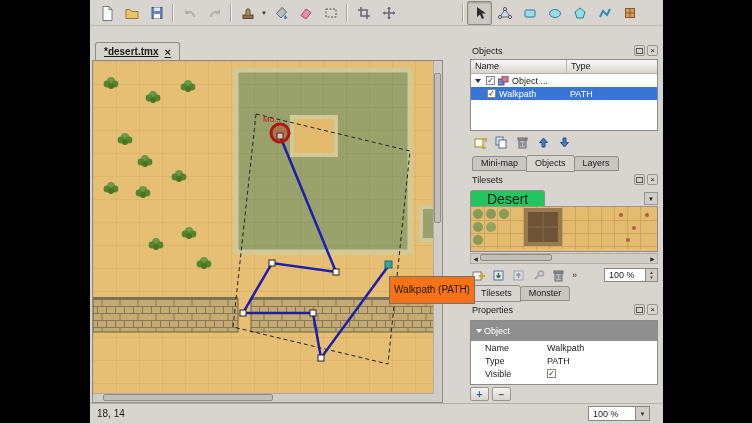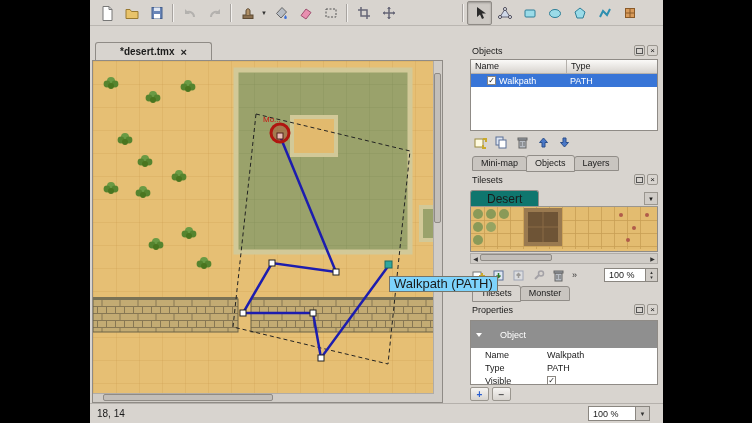--- a/index.html
+++ b/index.html
@@ -21,34 +21,34 @@
   .tbtn.pressed{background:#cdc9c4;border-color:#8f8b86;box-shadow:inset 0 1px 2px rgba(0,0,0,.25);}
   .tsep{width:0;height:18px;border-left:1px solid #a8a4a0;border-right:1px solid #f2f0ee;margin:0 3px;flex:none;}
   .tspacer{width:58px;flex:none;}
   .dd-arrow{font-size:6px;color:#333;width:8px;text-align:center;flex:none;}
   .ico{display:block;}
 
   
   .main{position:absolute;top:41px;left:0;right:0;bottom:20px;display:flex;}
   .left-pane{flex:1;min-width:0;display:flex;flex-direction:column;padding-left:2px;}
   .tabbar{height:19px;display:flex;align-items:flex-end;padding-left:3px;}
-  .doc-tab{display:flex;align-items:center;gap:6px;height:17px;padding:0 24px;background:#d8d4cf;
-           border:1px solid #8f8b86;border-bottom:none;border-radius:3px 3px 0 0;font-weight:bold;}
+  .doc-tab{display:flex;align-items:center;gap:6px;height:17px;padding:0 8px;background:#d8d4cf;
+           border:1px solid #8f8b86;border-bottom:none;border-radius:3px 3px 0 0;font-weight:bold;text-decoration:underline;}
   .tab-close{font-size:11px;font-weight:bold;line-height:10px;color:#222;}
 
   .canvas-wrap{position:relative;flex:1;border:1px solid #8f8b86;background:#e6bf74;overflow:hidden;}
   .map-svg{position:absolute;left:0;top:0;}
   .vscroll{position:absolute;top:0;right:0;bottom:8px;width:8px;background:#d0ccc7;border-left:1px solid #b0aca7;}
   .vthumb{position:absolute;left:0;top:12px;width:7px;height:150px;background:#c2beb9;border:1px solid #8f8b86;border-radius:2px;box-sizing:border-box;}
   .hscroll{position:absolute;left:0;bottom:0;right:8px;height:8px;background:#d0ccc7;border-top:1px solid #b0aca7;}
   .hthumb{position:absolute;left:10px;top:0;height:7px;width:170px;background:#c2beb9;border:1px solid #8f8b86;border-radius:2px;box-sizing:border-box;}
   .scorner{position:absolute;right:0;bottom:0;width:8px;height:8px;background:#d0ccc7;}
 
-  .tooltip{position:absolute;left:299px;top:276px;height:12px;padding:1px 4px;background:#7dd3fc;
-           border:1px solid #74746a;font-size:13px;line-height:12px;z-index:50;white-space:nowrap;}
+  .tooltip{position:absolute;left:299px;top:276px;height:12px;padding:7px 4px;background:#f97316;
+           border:1px solid #74746a;font-size:10px;line-height:12px;z-index:50;white-space:nowrap;}
 
   
   .docks{width:196px;display:flex;flex-direction:column;padding:2px 5px 0 3px;box-sizing:border-box;margin-left:24px;}
   .dock-hdr{display:flex;align-items:center;height:13px;margin:1px 0 2px 0;font-size:9px;}
   .dock-title{flex:1;padding-left:2px;}
   .dock-btn{width:11px;height:11px;border:1px solid #9a968f;background:#d8d4cf;display:flex;
             align-items:center;justify-content:center;font-size:8px;line-height:8px;margin-left:2px;border-radius:2px;box-sizing:border-box;}
   .float-glyph{width:5px;height:4px;border:1px solid #555;}
 
   
@@ -74,21 +74,21 @@
   .mini-btn{width:17px;height:15px;display:flex;align-items:center;justify-content:center;flex:none;}
   .mini-btn.disabled{opacity:.45;}
 
   .dock-tabs{display:flex;height:18px;align-items:center;padding-left:2px;}
   .dtab{height:15px;display:flex;align-items:center;padding:0 8px;font-size:9px;background:#c9c5c0;
         border:1px solid #918d88;border-radius:3px 3px 0 0;margin-right:-1px;box-sizing:border-box;}
   .dtab.active{background:#d8d4cf;height:17px;position:relative;z-index:2;}
 
   
   .ts-tabrow{display:flex;align-items:flex-end;height:16px;margin-top:2px;border-bottom:1px solid #9a968f;}
-  .ts-tab{height:15px;display:flex;align-items:center;padding:0 16px;font-size:12px;background:#0f766e;
+  .ts-tab{height:15px;display:flex;align-items:center;padding:0 16px;font-size:14px;background:#22c55e;
           border:1px solid #918d88;border-bottom:none;border-radius:3px 3px 0 0;}
   .ts-dd{margin-left:auto;width:14px;height:13px;border:1px solid #9a968f;background:#d0ccc7;
          display:flex;align-items:center;justify-content:center;font-size:6px;margin-bottom:1px;box-sizing:border-box;}
   .ts-view{height:44px;border:1px solid #8f8b86;border-top:none;background:#e6bf74;overflow:hidden;}
   .ts-hscroll{height:9px;background:#d0ccc7;border:1px solid #b0aca7;display:flex;align-items:center;
               position:relative;margin-top:1px;}
   .ts-arrow{width:9px;font-size:6px;text-align:center;color:#333;flex:none;}
   .ts-thumb{position:absolute;left:9px;top:0;height:7px;width:72px;background:#c2beb9;border:1px solid #8f8b86;border-radius:2px;box-sizing:border-box;}
   .ts-btnrow{display:flex;align-items:center;gap:3px;height:18px;padding-top:2px;}
   .more-btn{font-size:9px;padding:0 2px;color:#333;}
@@ -96,21 +96,21 @@
          height:14px;width:54px;font-size:9px;box-sizing:border-box;}
   .combo-text{flex:1;padding-left:4px;}
   .spin{width:11px;height:100%;background:#d0ccc7;border-left:1px solid #8a8680;display:flex;
         flex-direction:column;align-items:center;justify-content:center;font-size:5px;line-height:5px;color:#333;}
 
   
   .prop-wrap{flex:1;display:flex;flex-direction:column;margin-top:2px;min-height:0;}
   .prop-table{flex:1;background:#fff;border:1px solid #8f8b86;overflow:hidden;font-size:9px;}
   .prop-head{display:flex;height:14px;}
   .th.p1{width:72px;}.th.p2{flex:1;border-right:none;}
-  .pgroup{display:flex;align-items:center;height:27px;background:#8f8f8f;color:#fff;padding-left:3px;gap:16px;}
+  .pgroup{display:flex;align-items:center;height:20px;background:#8f8f8f;color:#fff;padding-left:3px;gap:0;}
   .prow{display:flex;align-items:center;height:13px;}
   .pc1{width:72px;box-sizing:border-box;padding-left:14px;overflow:hidden;white-space:nowrap;}
   .pc2{flex:1;padding-left:4px;display:flex;align-items:center;}
   .pm-row{height:16px;display:flex;align-items:center;gap:3px;padding:1px 0;}
   .pm-btn{width:19px;height:14px;border:1px solid #9a968f;border-radius:2px;
           background:linear-gradient(#f6f4f2,#d8d4cf);display:flex;align-items:center;justify-content:center;
           font-size:10px;font-weight:bold;box-sizing:border-box;}
   .plus{color:#2a5fd0;}.minus{color:#555;}
 
   
@@ -336,20 +336,32 @@
         <span class="dock-btn">
             <span class="float-glyph"></span>
           </span>
         <span class="dock-btn">×</span>
       </div>
       <div class="tree">
         <div class="tree-head">
           <div class="th c1">Name</div>
           <div class="th c2">Type</div>
         </div>
+        <div class="tr">
+          <div class="name-cell">
+            <span class="expander"></span>
+            <span class="cb cb-checked"></span>
+            <svg width="11" height="10">
+                <rect x="0" y="3" width="6" height="6" fill="#7a8cc8" stroke="#44508a"></rect>
+                <rect x="4" y="0" width="6" height="6" fill="#c87a9a" stroke="#8a4460"></rect>
+              </svg>
+            <span>Object ...</span>
+          </div>
+          <div class="type-cell"></div>
+        </div>
         <div class="tr selected">
           <div class="name-cell">
             <span class="indent"></span>
             <span class="cb cb-checked"></span>
             <span>Walkpath</span>
           </div>
           <div class="type-cell">PATH</div>
         </div>
       </div>
       <div class="dock-tools">

